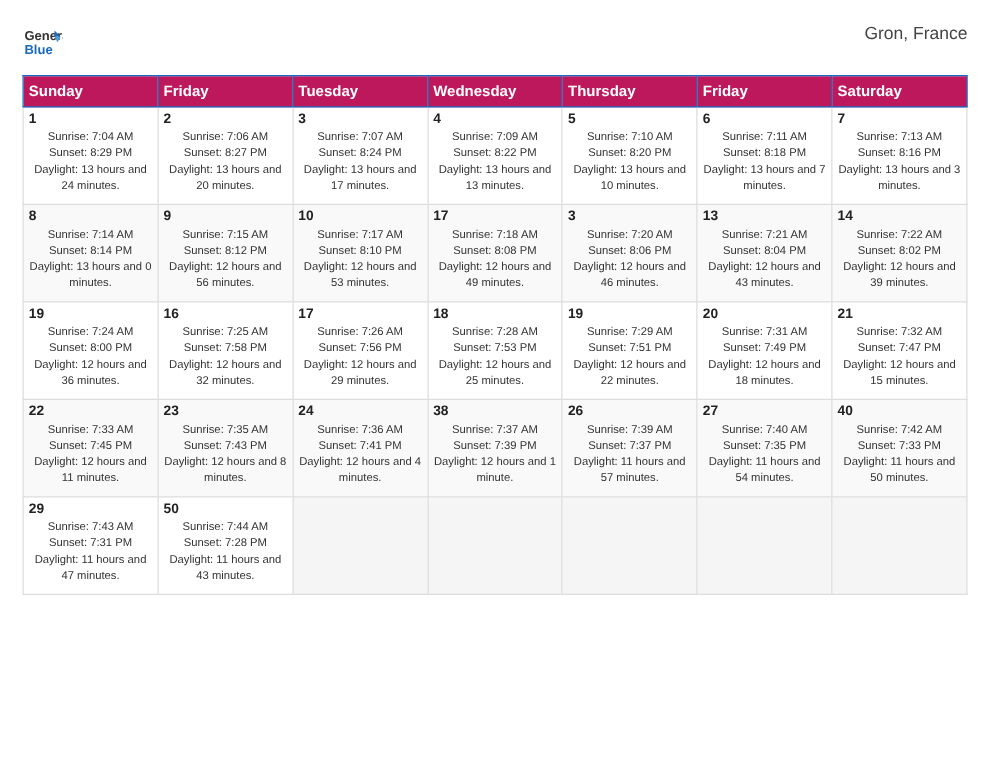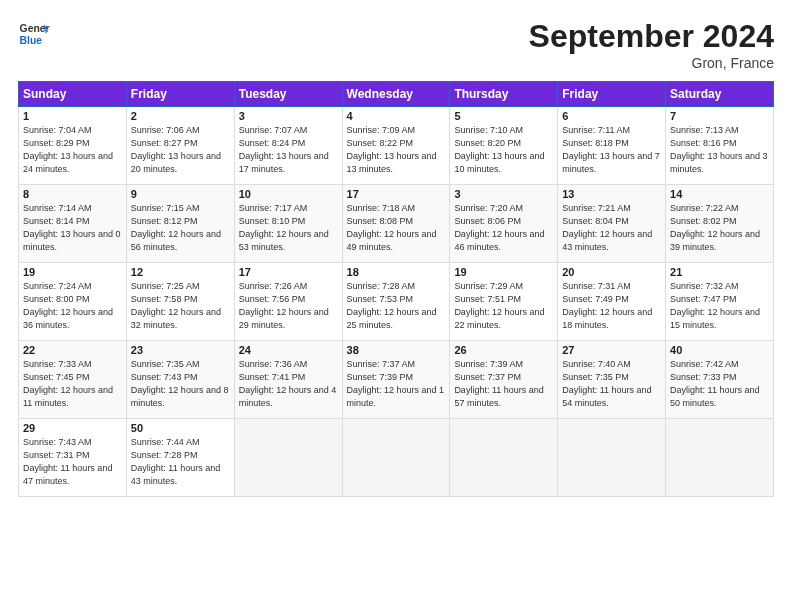--- a/index.html
+++ b/index.html
@@ -42,21 +42,21 @@
     .location {
       font-size: 14px;
       color: #444;
     }
     table {
       width: 100%;
       border-collapse: collapse;
       table-layout: fixed;
     }
     th {
-      background: #6d28d9;
+      background: #be185d;
       color: #fff;
       font-size: 12px;
       font-weight: bold;
       padding: 5px 4px;
       text-align: left;
       border: 1px solid #1a6abf;
     }
     td {
       border: 1px solid #ddd;
       vertical-align: top;
@@ -72,40 +72,40 @@
     .day-num {
       font-size: 11px;
       font-weight: bold;
       display: block;
       margin-bottom: 2px;
     }
     .day-info {
       font-size: 9px;
       line-height: 1.45;
       color: #333;
+      text-align: center;
     }
     tr:nth-child(even) td:not(.empty) {
       background: #f9f9f9;
     }
   </style>
 </head>
 <body>
 
 <div class="page">
   <div class="header">
     <div class="logo">
       <svg class="logo-icon" viewBox="0 0 40 40">
         <text x="2" y="18" font-size="13" font-weight="bold" fill="#333" font-family="Arial">General</text>
         <text x="2" y="32" font-size="13" font-weight="bold" fill="#1a6abf" font-family="Arial">Blue</text>
         <polygon points="32,8 38,14 32,14" fill="#1a6abf"></polygon>
         <polygon points="32,14 38,14 35,20" fill="#4a9de0"></polygon>
       </svg>
     </div>
     <div class="title-block">
-      <div class="month-title">September 2024</div>
       <div class="location">Gron, France</div>
     </div>
   </div>
 
   <table>
     <thead>
       <tr>
         <th>Sunday</th>
         <th>Friday</th>
         <th>Tuesday</th>
@@ -175,21 +175,21 @@
             <span class="day-num">14</span>
             <div class="day-info">Sunrise: 7:22 AM<br>Sunset: 8:02 PM<br>Daylight: 12 hours and 39 minutes.</div>
           </td>
         </tr>
         <tr>
           <td>
             <span class="day-num">19</span>
             <div class="day-info">Sunrise: 7:24 AM<br>Sunset: 8:00 PM<br>Daylight: 12 hours and 36 minutes.</div>
           </td>
           <td>
-            <span class="day-num">12</span>
+            <span class="day-num">16</span>
             <div class="day-info">Sunrise: 7:25 AM<br>Sunset: 7:58 PM<br>Daylight: 12 hours and 32 minutes.</div>
           </td>
           <td>
             <span class="day-num">17</span>
             <div class="day-info">Sunrise: 7:26 AM<br>Sunset: 7:56 PM<br>Daylight: 12 hours and 29 minutes.</div>
           </td>
           <td>
             <span class="day-num">18</span>
             <div class="day-info">Sunrise: 7:28 AM<br>Sunset: 7:53 PM<br>Daylight: 12 hours and 25 minutes.</div>
           </td>

